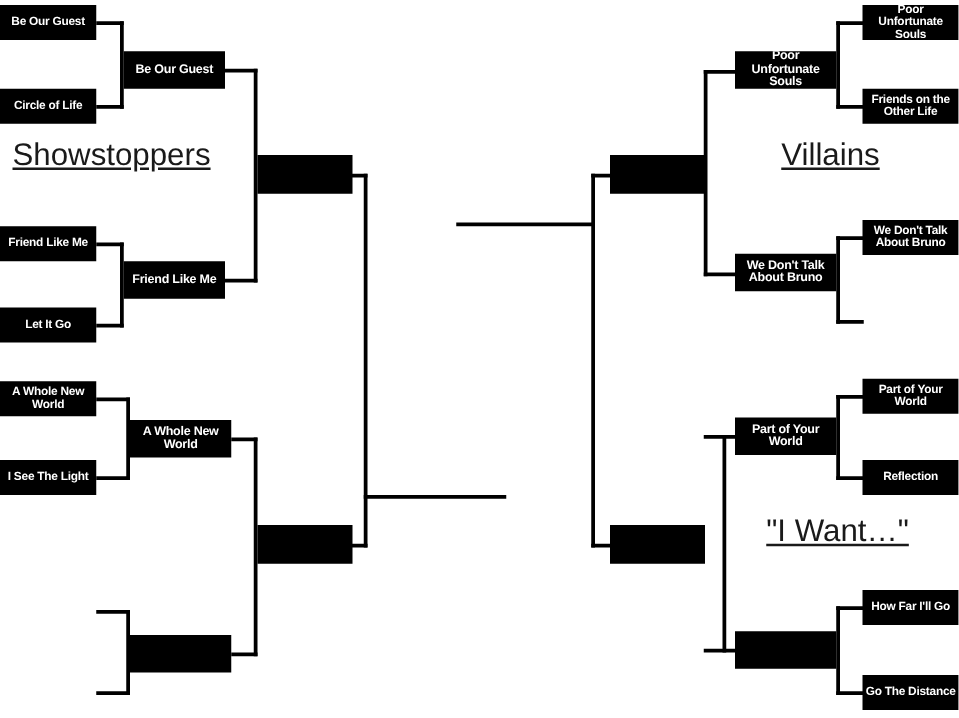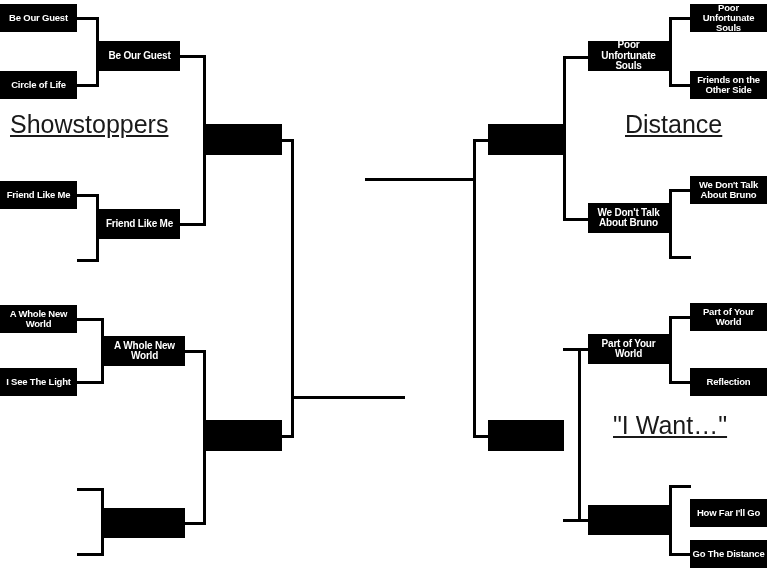--- a/index.html
+++ b/index.html
@@ -87,20 +87,21 @@
   <div class="box r1 left" style="top:4px">Be Our Guest</div>
   <div class="box r1 left" style="top:71px">Circle of Life</div>
 
   <div class="ln h" style="left:77px; top:17px; width:22px;"></div>
   <div class="ln h" style="left:77px; top:84px; width:22px;"></div>
   <div class="ln v" style="left:96px; top:17px; height:70px;"></div>
 
   <div class="box r2 left" style="top:41px">Be Our Guest</div>
 
   <div class="box r1 left" style="top:181px">Friend Like Me</div>
+  <div class="box r1 left" style="top:246px">Let It Go</div>
 
   <div class="ln h" style="left:77px; top:194px; width:22px;"></div>
   <div class="ln h" style="left:77px; top:259px; width:22px;"></div>
   <div class="ln v" style="left:96px; top:194px; height:68px;"></div>
 
   <div class="box r2 left" style="top:209px">Friend Like Me</div>
 
   <div class="ln h" style="left:180px; top:55px;  width:26px;"></div>
   <div class="ln h" style="left:180px; top:223px; width:26px;"></div>
   <div class="ln v" style="left:203px; top:55px;  height:171px;"></div>
@@ -131,21 +132,21 @@
 
   <div class="box r3 left" style="top:420px"></div>
 
 
   <div class="ln h" style="left:281px; top:139px; width:13px;"></div>
   <div class="ln h" style="left:281px; top:435px; width:13px;"></div>
   <div class="ln v" style="left:291px; top:139px; height:299px;"></div>
   <div class="ln h" style="left:291px; top:396px; width:114px;"></div>
 
   <div class="box r1 right" style="top:4px">Poor Unfortunate Souls</div>
-  <div class="box r1 right" style="top:71px">Friends on the Other Side</div>
+  <div class="box r1 right" style="top:71px">Friends on the Other Life</div>
 
   <div class="ln h" style="left:669px; top:17px; width:22px;"></div>
   <div class="ln h" style="left:669px; top:84px; width:22px;"></div>
   <div class="ln v" style="left:669px; top:17px; height:70px;"></div>
 
   <div class="box r2 right" style="top:41px">Poor Unfortunate Souls</div>
 
   <div class="box r1 right" style="top:176px">We Don't Talk About Bruno</div>
 
   <div class="ln h" style="left:669px; top:189px; width:22px;"></div>
@@ -153,32 +154,32 @@
   <div class="ln v" style="left:669px; top:189px; height:70px;"></div>
 
   <div class="box r2 right" style="top:203px">We Don't Talk About Bruno</div>
 
   <div class="ln h" style="left:563px; top:56px;  width:25px;"></div>
   <div class="ln h" style="left:563px; top:218px; width:25px;"></div>
   <div class="ln v" style="left:563px; top:56px;  height:165px;"></div>
 
   <div class="box r3 right" style="top:124px"></div>
 
-  <div class="region" style="left:625px; top:110px;">Distance</div>
+  <div class="region" style="left:625px; top:110px;">Villains</div>
 
   <div class="box r1 right" style="top:303px">Part of Your World</div>
   <div class="box r1 right" style="top:368px">Reflection</div>
 
   <div class="ln h" style="left:669px; top:316px; width:22px;"></div>
   <div class="ln h" style="left:669px; top:381px; width:22px;"></div>
   <div class="ln v" style="left:669px; top:316px; height:68px;"></div>
 
   <div class="box r2 right" style="top:334px">Part of Your World</div>
 
-  <div class="box r1 right" style="top:499px">How Far I'll Go</div>
+  <div class="box r1 right" style="top:472px">How Far I'll Go</div>
   <div class="box r1 right" style="top:540px">Go The Distance</div>
 
   <div class="ln h" style="left:669px; top:485px; width:22px;"></div>
   <div class="ln h" style="left:669px; top:553px; width:22px;"></div>
   <div class="ln v" style="left:669px; top:485px; height:71px;"></div>
 
   <div class="box r2 right" style="top:505px"></div>
 
   <div class="ln h" style="left:563px; top:348px; width:25px;"></div>
   <div class="ln h" style="left:563px; top:519px; width:25px;"></div>

